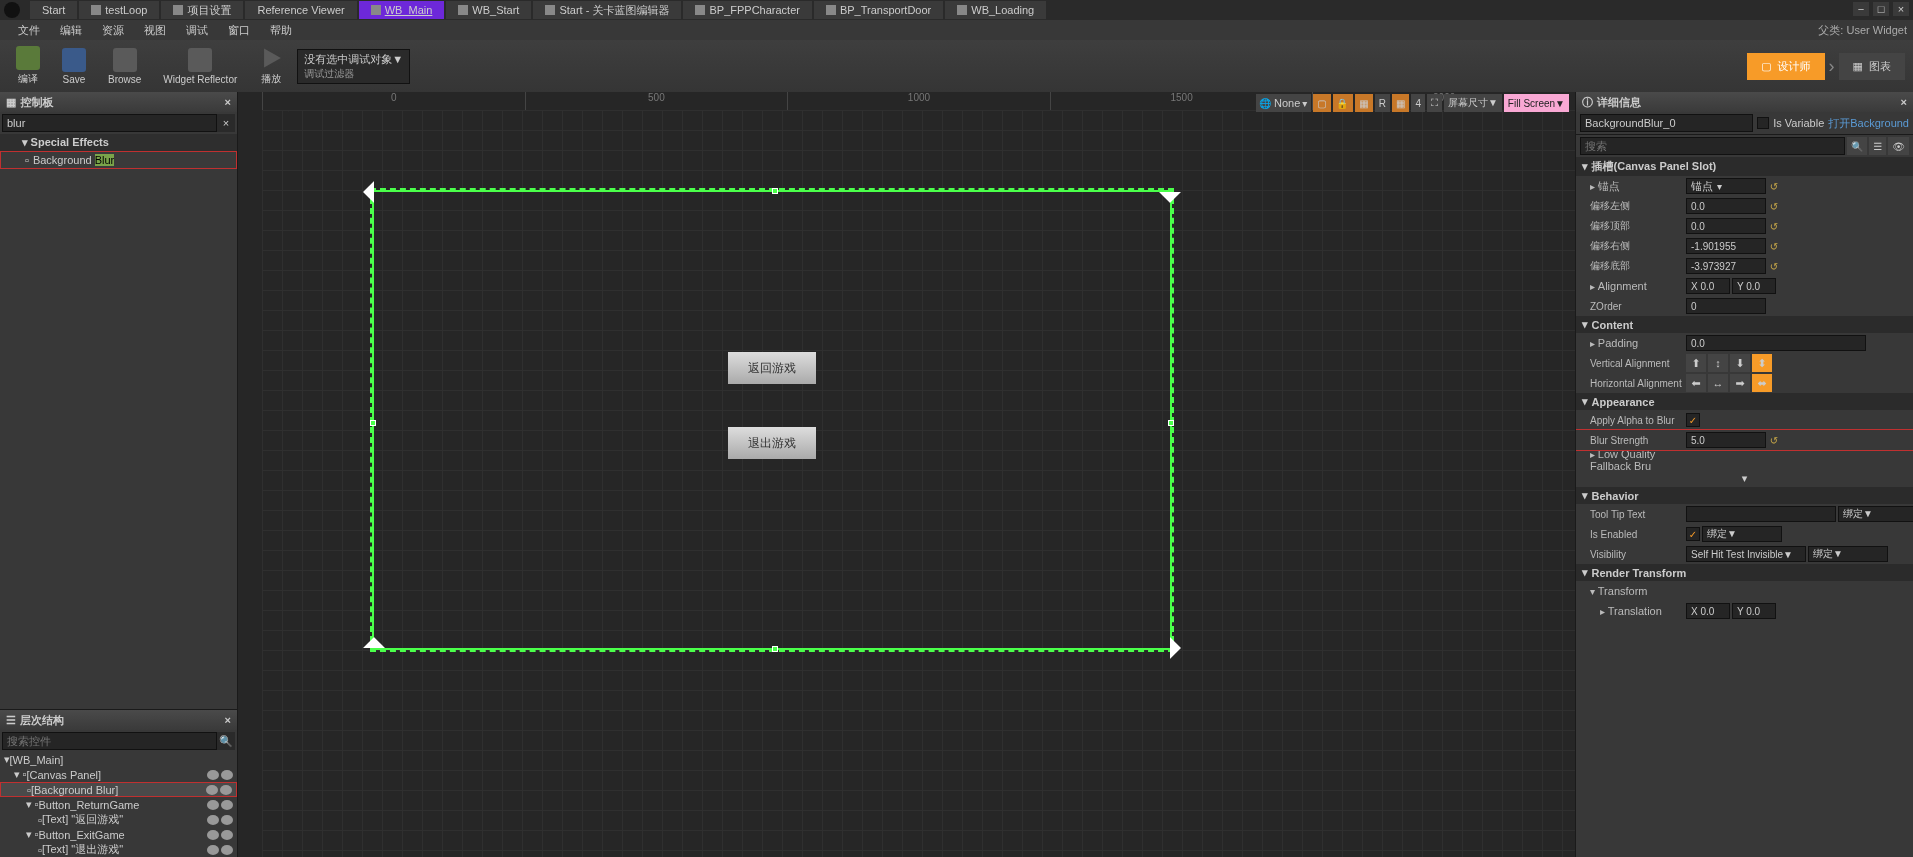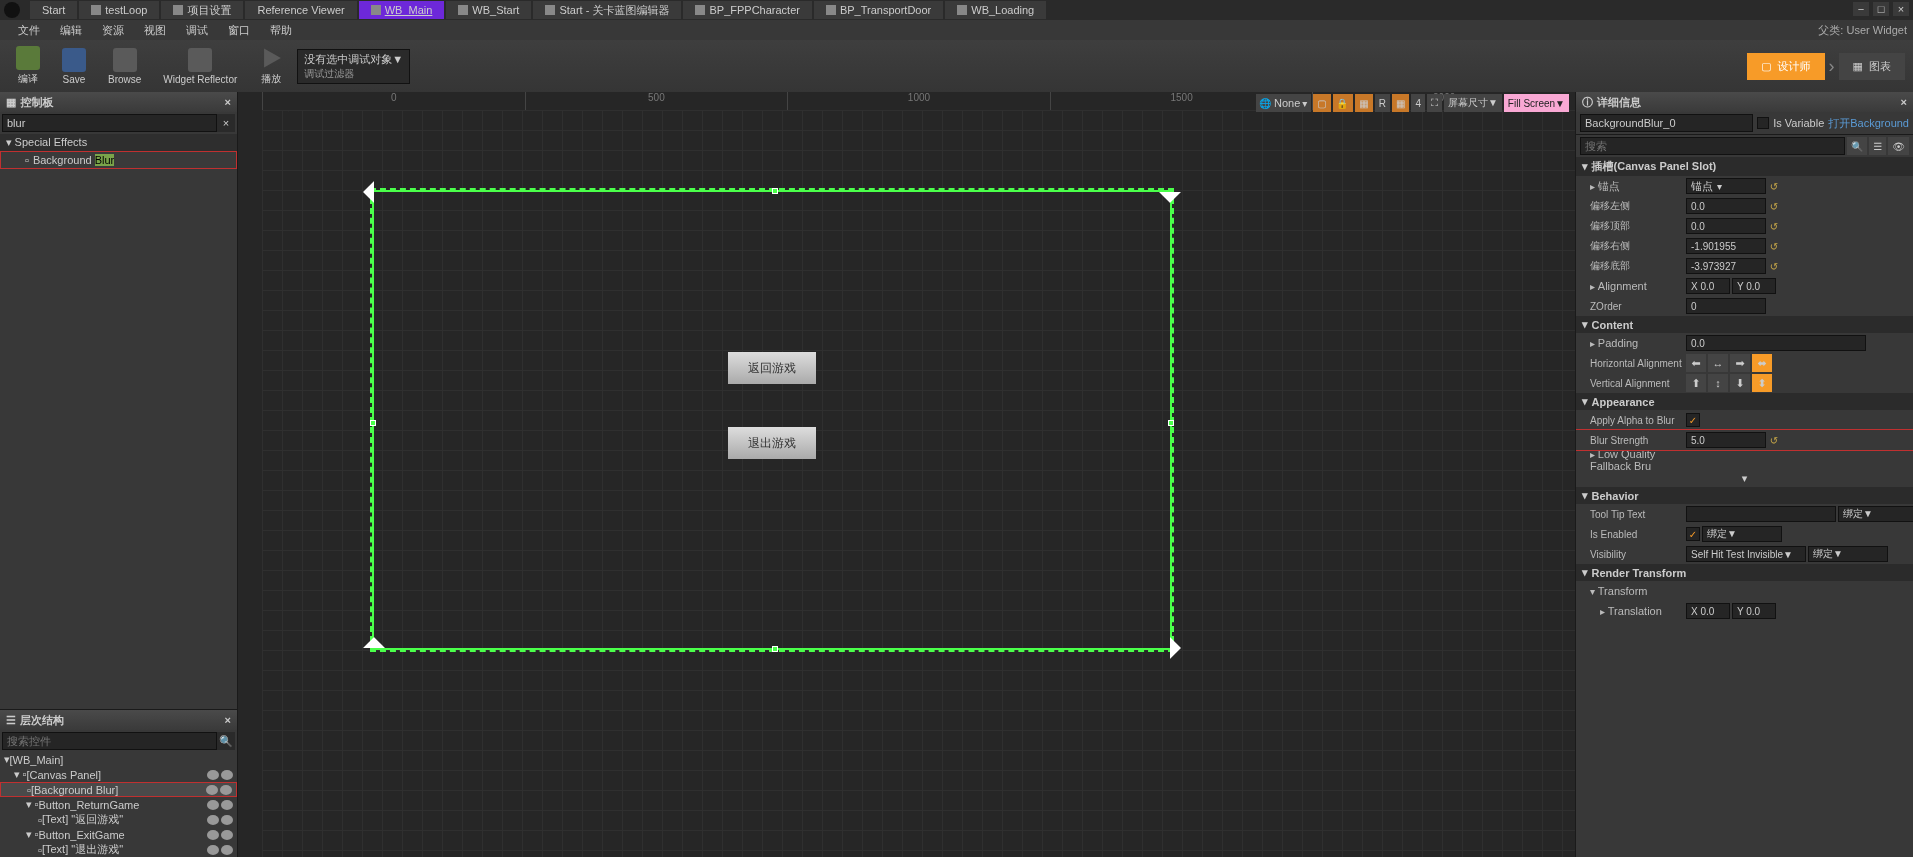--- a/index.html
+++ b/index.html
@@ -33,21 +33,21 @@
 .main { display: flex; height: calc(857px - 20px - 20px - 52px); }
 
 
 .left-col { width: 238px; display: flex; flex-direction: column; background: #383838; border-right: 1px solid #1a1a1a; }
 .panel-header { height: 20px; background: linear-gradient(#4a4a4a,#3a3a3a); display: flex; align-items: center; padding: 0 6px; gap: 4px; font-weight: bold; position: relative; }
 .panel-header .close-tab { position: absolute; right: 6px; cursor: pointer; }
 .search-box { display: flex; margin: 2px; }
 .search-box input { flex: 1; background: #252525; border: 1px solid #111; color: #ccc; padding: 2px 4px; height: 18px; }
 .search-box .clear-btn { width: 18px; background: #2a2a2a; display: flex; align-items: center; justify-content: center; cursor: pointer; }
 .palette-content { flex: 1; overflow: auto; background: #383838; }
-.category { background: #2e2e2e; padding: 2px 6px; font-weight: normal; }
+.category { background: #2e2e2e; padding: 2px 22px; font-weight: bold; }
 .palette-item { padding: 2px 6px 2px 24px; cursor: pointer; display: flex; align-items: center; gap: 4px; }
 .palette-item.highlighted { border: 1px solid #c03030; background: #3a3a3a; }
 .highlight-text { background: #7aa34a; color: #000; }
 
 .hierarchy-panel { border-top: 1px solid #1a1a1a; display: flex; flex-direction: column; }
 .tree { background: #383838; font-size: 11px; }
 .tree-row { display: flex; align-items: center; height: 15px; padding-left: 4px; position: relative; cursor: pointer; }
 .tree-row .vis-icons { position: absolute; right: 4px; display: flex; gap: 2px; }
 .tree-row .eye { width: 12px; height: 10px; background: #999; border-radius: 50%; }
 .tree-row.selected { background: #4a4a4a; border: 1px solid #c03030; }
@@ -364,37 +364,37 @@
         </div>
 
       <div class="section-header">▾ <span>Content</span></div>
       <div class="prop-row">
           <div class="prop-label">▸ <span>Padding</span></div>
           <div class="prop-value">
             <input class="prop-input" style="width: 180px;" value="0.0">
           </div>
         </div>
       <div class="prop-row">
+          <div class="prop-label">Vertical Alignment</div>
+          <div class="prop-value align-btns">
+        <div class="align-btn">⬆</div>
+        <div class="align-btn">↕</div>
+        <div class="align-btn">⬇</div>
+        <div class="align-btn active">⬍</div>
+      </div>
+        </div>
+      <div class="prop-row">
           <div class="prop-label">Horizontal Alignment</div>
           <div class="prop-value align-btns">
         <div class="align-btn">⬅</div>
         <div class="align-btn">↔</div>
         <div class="align-btn">➡</div>
         <div class="align-btn active">⬌</div>
       </div>
         </div>
-      <div class="prop-row">
-          <div class="prop-label">Vertical Alignment</div>
-          <div class="prop-value align-btns">
-        <div class="align-btn">⬆</div>
-        <div class="align-btn">↕</div>
-        <div class="align-btn">⬇</div>
-        <div class="align-btn active">⬍</div>
-      </div>
-        </div>
 
       <div class="section-header">▾ <span>Appearance</span></div>
       <div class="prop-row">
           <div class="prop-label">Apply Alpha to Blur</div>
           <div class="prop-value">
             <div class="checkbox-sm checked"></div>
           </div>
         </div>
       <div class="prop-row highlighted">
           <div class="prop-label">Blur Strength</div>

